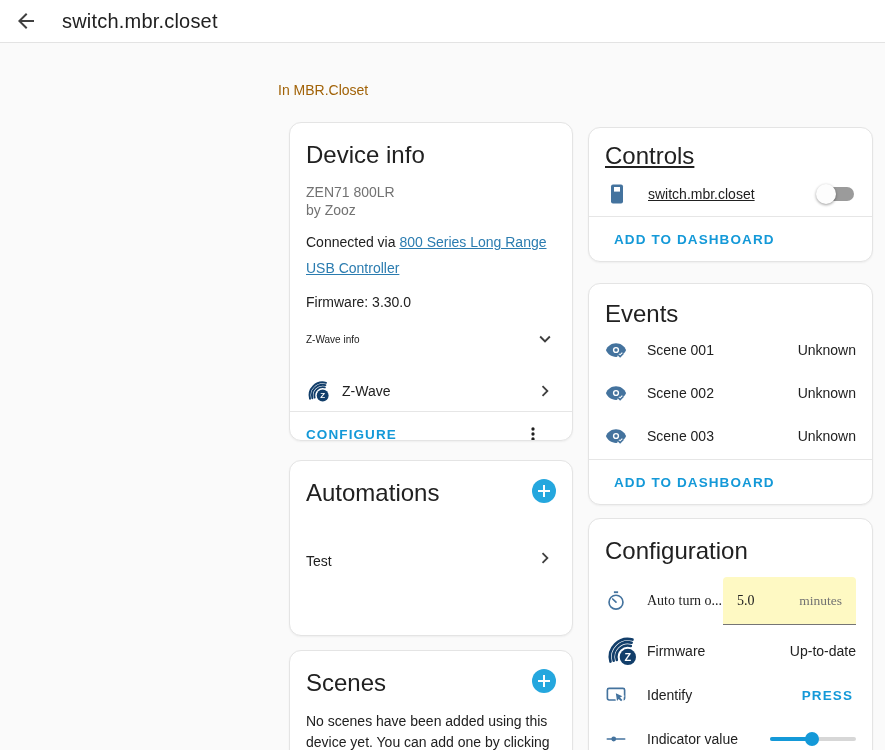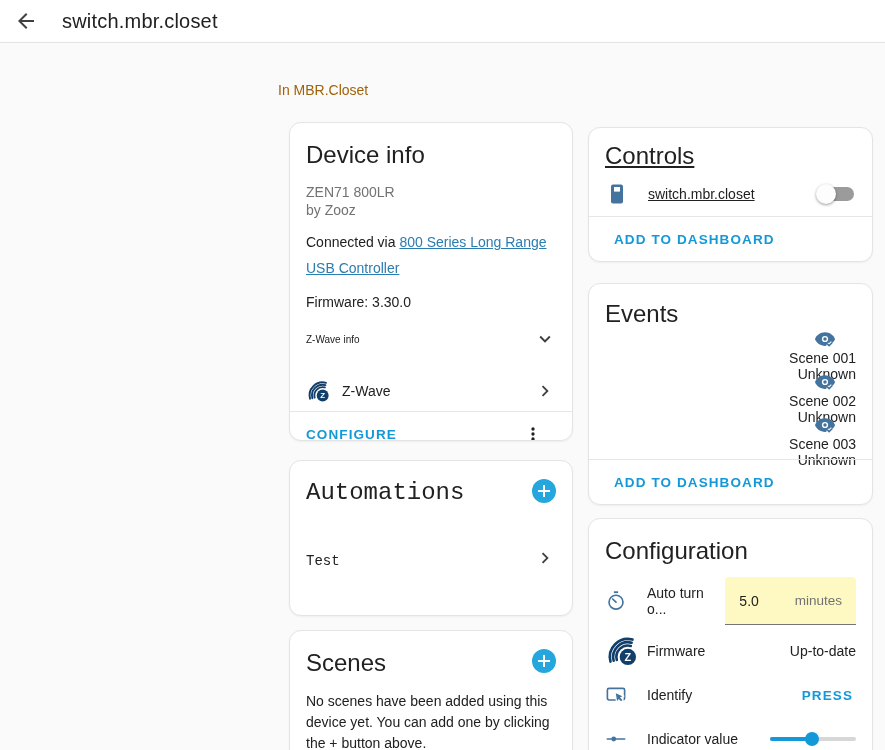--- a/index.html
+++ b/index.html
@@ -53,21 +53,21 @@
   .model-info { margin-top:14px; font-size:14px; line-height:18px; }
   .connected { margin-top:10px; font-size:14px; line-height:26px; }
   .fw { margin-top:12px; font-size:14px; line-height:18px; }
   .expansion { margin-top:16px; height:24px; display:flex; align-items:center; justify-content:space-between; cursor:pointer; }
   .expansion span { font-size:10px; }
   .integration-row { margin-top:20px; height:40px; display:flex; align-items:center; cursor:pointer; }
   .integration-row .row-icon { width:36px; flex:none; display:flex; align-items:center; }
   .row-label { font-size:14px; flex:1 1 auto; }
   .dots { width:34px; height:34px; margin-right:14px; }
   
-  .automations-card { height:156px; margin-top:19px;font-family:Liberation Mono, monospace; }
+  .automations-card { height:176px; margin-top:19px; }
   .scenes-card { height:170px; margin-top:14px; }
   .plus-btn {
     width:24px; height:24px; border-radius:50%; border:none; background:#25a7de;
     color:#fff; display:flex; align-items:center; justify-content:center; cursor:pointer; margin-top:2px;
   }
   .link-row { height:42px; display:flex; align-items:flex-end; justify-content:space-between; cursor:pointer; }
   .link-rows { margin-top:20px; }
   .link-row .row-label { font-size:14px; }
   .empty-text { margin-top:14px; font-size:14px; line-height:21px; }
   
@@ -77,28 +77,28 @@
   .entity-row { margin-top:8px; height:32px; display:flex; align-items:center; }
   .entity-row .row-icon { width:43px; flex:none; display:flex; align-items:center; }
   
   .toggle { position:relative; width:40px; height:20px; flex:none; cursor:pointer; }
   .toggle .track { position:absolute; left:4px; right:2px; top:3px; height:14px; border-radius:7px; background:#9b9b9b; }
   .toggle .thumb { position:absolute; left:0; top:0; width:20px; height:20px; border-radius:50%;
     background:#fdfdfd; box-shadow:0 1px 3px rgba(0,0,0,.4); }
   
   .events-card { height:222px; margin-top:21px; }
   .events-card .card-content { padding-top:14px; }
-  .event-row { height:43px; display:flex; align-items:flex-end;flex-direction:column; }
+  .event-row { height:43px; display:flex; align-items:center; }
   .event-row .row-icon { width:42px; flex:none; display:flex; align-items:center; }
   .event-state { font-size:14px; color:#212121; }
   
   .config-card { height:295px; margin-top:13px; }
   .config-row { display:flex; align-items:center; height:44px; }
   .config-row .row-icon { width:42px; flex:none; display:flex; align-items:center; }
-  .config-row.tall { height:56px; margin-top:8px; }
+  .config-row.tall { height:56px; margin-top:8px;font-family:Liberation Serif, serif; }
   .textfield {
     margin-left:auto; width:133px; height:48px; background:#fef9c3;
     border-radius:4px 4px 0 0; border-bottom:1px solid #757575;
     display:flex; align-items:center; justify-content:space-between; padding:0 14px; cursor:text;
   }
   .textfield .val { font-size:14px; color:#212121; }
   .textfield .unit { font-size:13.5px; color:#727272; }
   .config-value { margin-left:auto; font-size:14px; }
   .press-btn { margin-left:auto; padding-right:3px; }
   

